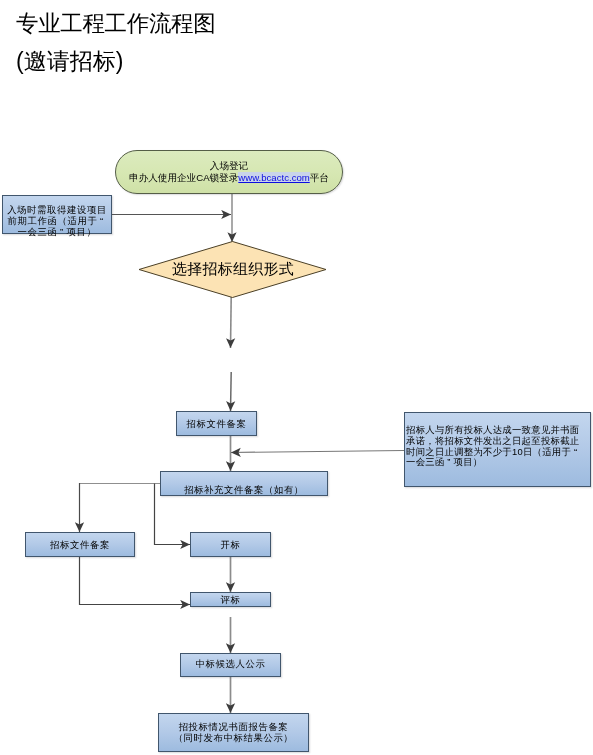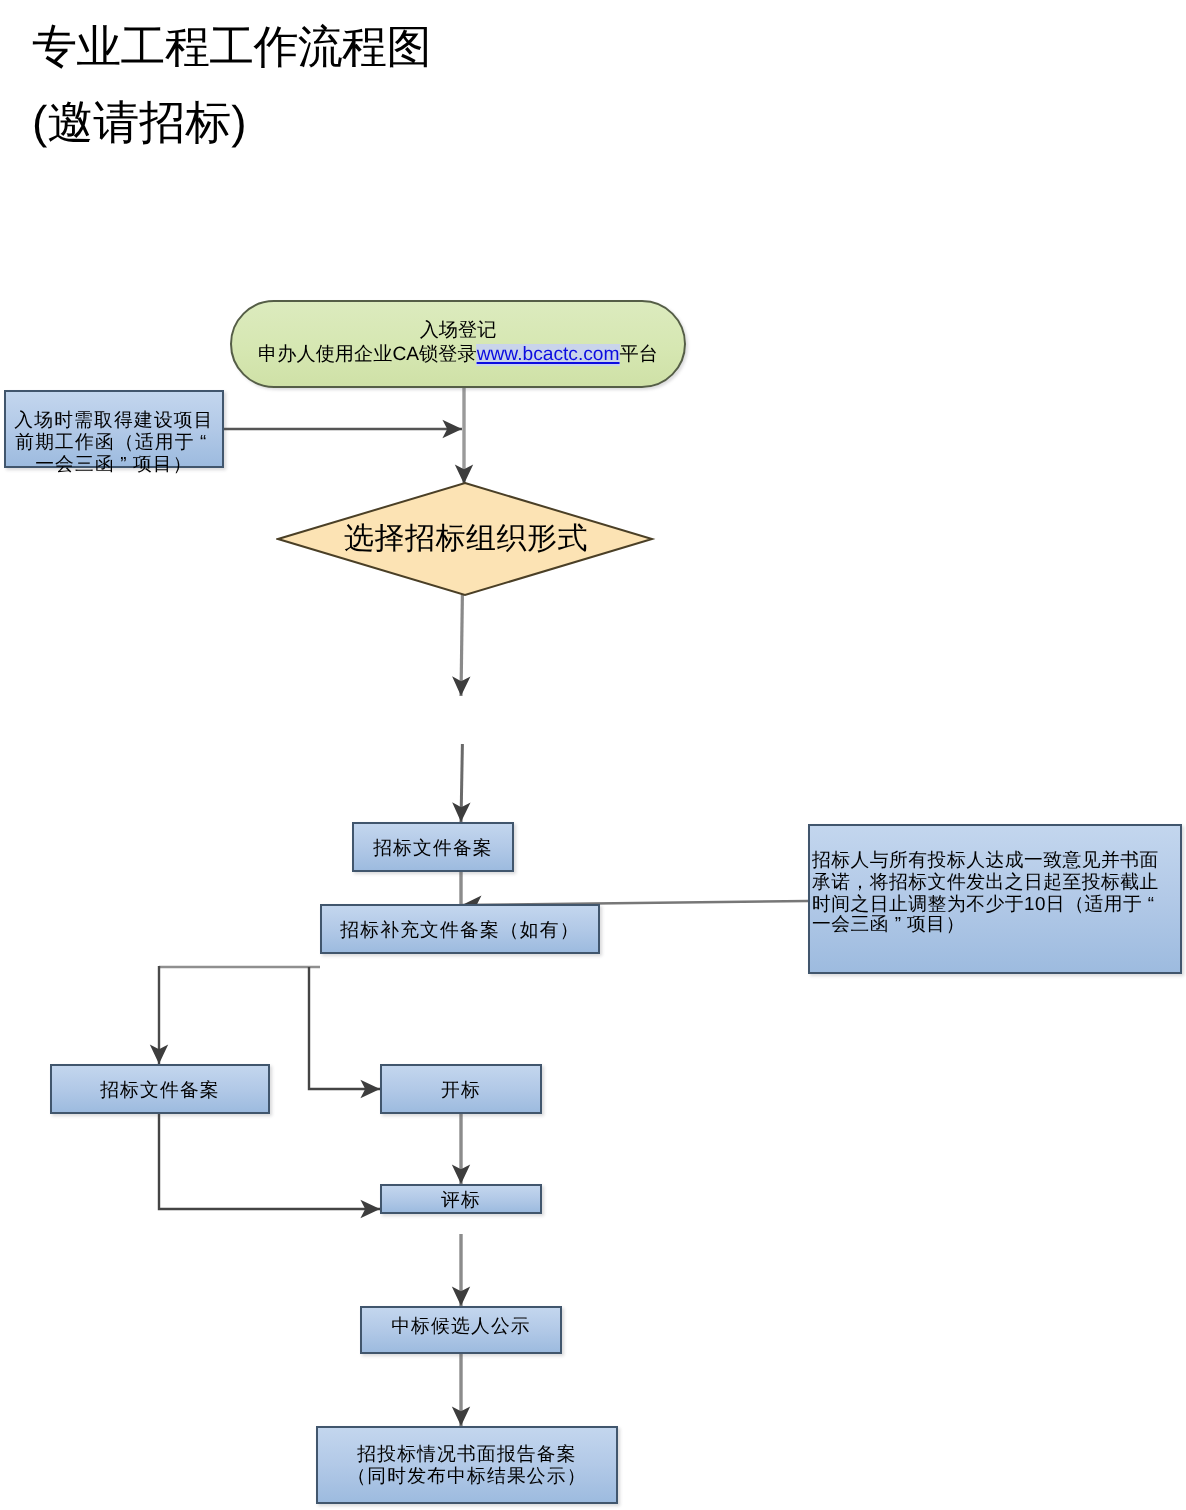--- a/index.html
+++ b/index.html
@@ -48,21 +48,21 @@
   
   #n-entry     {left:115px;top:150px;width:228px;height:44px;}
   #n-noteleft  {left:2px;  top:195px;width:110px;height:39px;align-items:center;padding-top:12px;}
   #n-noteleft .nt{line-height:11.3px;}
   #n-decision  {left:138px;top:240px;width:190px;height:59px;}
   #n-qualify   {left:170px;top:348px;width:121px;height:25px;}
   #n-filing    {left:176px;top:411px;width:81px; height:25px;}
   #n-noteright {left:404px;top:412px;width:187px;height:75px;
                 justify-content:center;padding:12px 3px 0 1px;align-items:flex-start;}
   #n-noteright .nt{text-align:left;line-height:10.8px;letter-spacing:0.26px;font-size:9.4px;}
-  #n-supplement{left:160px;top:452px;width:140px;height:25px;}
+  #n-supplement{left:160px;top:471px;width:168px;height:25px;align-items:flex-end;}
   #n-committee {left:25px; top:532px;width:110px;height:25px;}
   #n-open      {left:190px;top:532px;width:81px; height:25px;}
   #n-evaluate  {left:190px;top:592px;width:81px; height:15px;}
   #n-candidate {left:180px;top:653px;width:101px;height:24px;font-family:Liberation Serif, serif;}
   #n-report    {left:158px;top:713px;width:151px;height:39px;align-items:flex-start;padding-top:7px;}
   #n-report .nt{line-height:11px;}
 </style>
 </head>
 <body>
 

